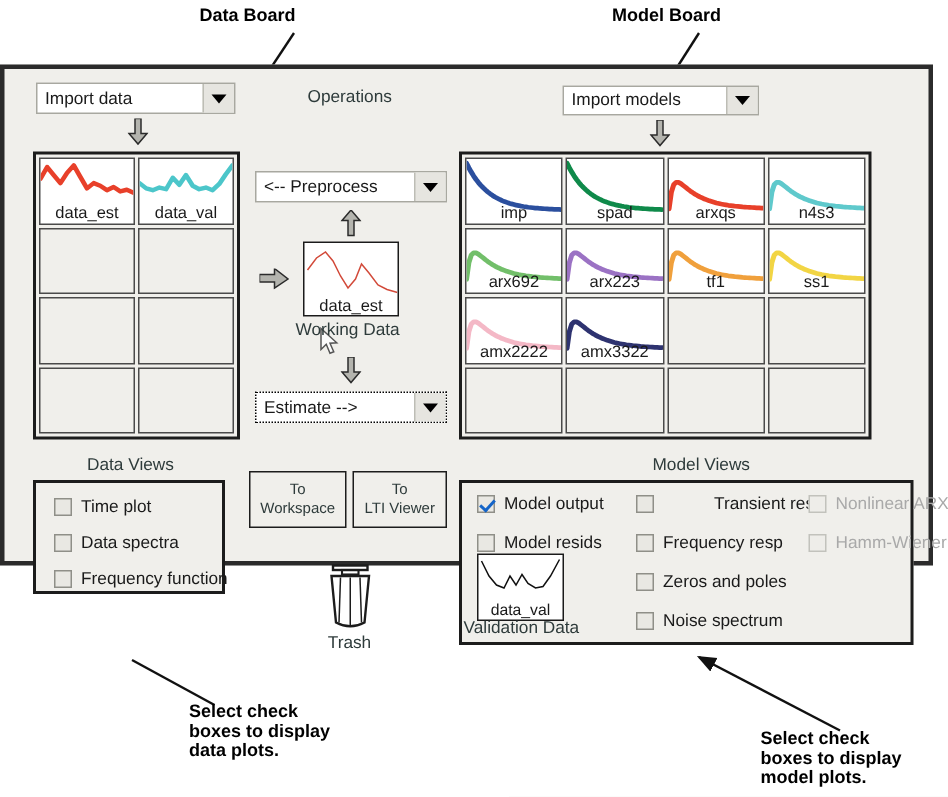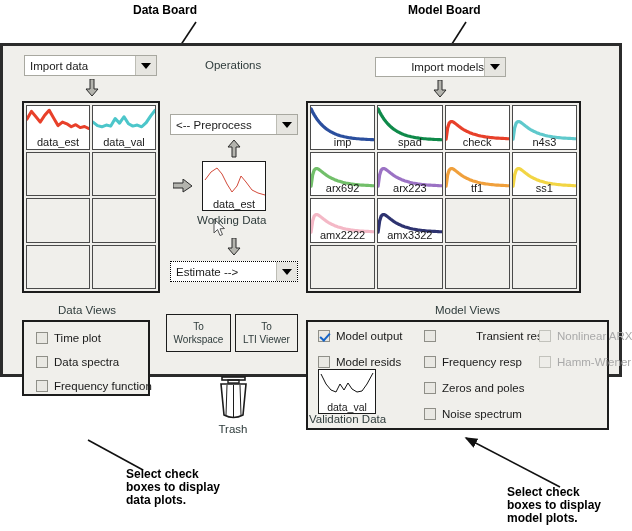--- a/index.html
+++ b/index.html
@@ -94,21 +94,21 @@
     <span class="ptxt">Import data</span>
     <span class="parrow">
         <i></i>
       </span>
   </div>
 
   <svg style="position:absolute;left:82px;top:33px;width:14px;height:18px;">
     <path d="M5,0 L9,0 L9,10 L13,10 L7,17 L1,10 L5,10 Z" fill="#b4b4ae" stroke="#2b2b2b" stroke-width="1"></path>
   </svg>
 
-  <div class="popup" style="left:372px;top:11px;width:131px;height:20px;text-align:right;">
+  <div class="popup" style="left:372px;top:11px;width:131px;height:20px;">
     <span class="ptxt">Import models</span>
     <span class="parrow">
         <i></i>
       </span>
   </div>
   <svg style="position:absolute;left:430px;top:34px;width:14px;height:18px;">
     <path d="M5,0 L9,0 L9,10 L13,10 L7,17 L1,10 L5,10 Z" fill="#b4b4ae" stroke="#2b2b2b" stroke-width="1"></path>
   </svg>
 
   <div class="board" id="data-board" style="left:19px;top:55px;width:138px;height:192px;grid-template-columns:repeat(2,1fr);grid-template-rows:repeat(4,1fr);">
@@ -142,21 +142,21 @@
       <div class="cell filled">
         <svg class="thumb" viewBox="0 0 64 46" preserveAspectRatio="none">
           <polyline points="0.0,3.0 1.6,6.4 3.2,9.4 4.8,12.2 6.4,14.7 8.0,16.9 9.6,18.9 11.2,20.7 12.8,22.3 14.4,23.8 16.0,25.1 17.6,26.3 19.2,27.4 20.8,28.3 22.4,29.2 24.0,30.0 25.6,30.7 27.2,31.3 28.8,31.9 30.4,32.4 32.0,32.8 33.6,33.3 35.2,33.6 36.8,34.0 38.4,34.3 40.0,34.5 41.6,34.8 43.2,35.0 44.8,35.2 46.4,35.4 48.0,35.5 49.6,35.7 51.2,35.8 52.8,35.9 54.4,36.0 56.0,36.1 57.6,36.2 59.2,36.3 60.8,36.4 62.4,36.4 64.0,36.5" fill="none" stroke="#0f8a4a" stroke-width="3.4" stroke-linejoin="round" stroke-linecap="round"></polyline>
         </svg>
         <div class="clabel">spad</div>
       </div>
       <div class="cell filled">
         <svg class="thumb" viewBox="0 0 64 46" preserveAspectRatio="none">
           <polyline points="0.0,36.0 1.6,23.8 3.2,18.5 4.8,16.8 6.4,16.9 8.0,17.8 9.6,19.1 11.2,20.4 12.8,21.8 14.4,23.1 16.0,24.3 17.6,25.4 19.2,26.4 20.8,27.3 22.4,28.1 24.0,28.9 25.6,29.5 27.2,30.2 28.8,30.7 30.4,31.2 32.0,31.7 33.6,32.1 35.2,32.5 36.8,32.8 38.4,33.1 40.0,33.4 41.6,33.6 43.2,33.8 44.8,34.1 46.4,34.2 48.0,34.4 49.6,34.6 51.2,34.7 52.8,34.8 54.4,34.9 56.0,35.0 57.6,35.1 59.2,35.2 60.8,35.3 62.4,35.4 64.0,35.4" fill="none" stroke="#e8402a" stroke-width="3.4" stroke-linejoin="round" stroke-linecap="round"></polyline>
         </svg>
-        <div class="clabel">check</div>
+        <div class="clabel">arxqs</div>
       </div>
       <div class="cell filled">
         <svg class="thumb" viewBox="0 0 64 46" preserveAspectRatio="none">
           <polyline points="0.0,36.0 1.6,23.8 3.2,18.5 4.8,16.8 6.4,16.9 8.0,17.8 9.6,19.1 11.2,20.4 12.8,21.8 14.4,23.1 16.0,24.3 17.6,25.4 19.2,26.4 20.8,27.3 22.4,28.1 24.0,28.9 25.6,29.5 27.2,30.2 28.8,30.7 30.4,31.2 32.0,31.7 33.6,32.1 35.2,32.5 36.8,32.8 38.4,33.1 40.0,33.4 41.6,33.6 43.2,33.8 44.8,34.1 46.4,34.2 48.0,34.4 49.6,34.6 51.2,34.7 52.8,34.8 54.4,34.9 56.0,35.0 57.6,35.1 59.2,35.2 60.8,35.3 62.4,35.4 64.0,35.4" fill="none" stroke="#5fc9cc" stroke-width="3.4" stroke-linejoin="round" stroke-linecap="round"></polyline>
         </svg>
         <div class="clabel">n4s3</div>
       </div>
       <div class="cell filled">
         <svg class="thumb" viewBox="0 0 64 46" preserveAspectRatio="none">
           <polyline points="0.0,36.0 1.6,23.8 3.2,18.5 4.8,16.8 6.4,16.9 8.0,17.8 9.6,19.1 11.2,20.4 12.8,21.8 14.4,23.1 16.0,24.3 17.6,25.4 19.2,26.4 20.8,27.3 22.4,28.1 24.0,28.9 25.6,29.5 27.2,30.2 28.8,30.7 30.4,31.2 32.0,31.7 33.6,32.1 35.2,32.5 36.8,32.8 38.4,33.1 40.0,33.4 41.6,33.6 43.2,33.8 44.8,34.1 46.4,34.2 48.0,34.4 49.6,34.6 51.2,34.7 52.8,34.8 54.4,34.9 56.0,35.0 57.6,35.1 59.2,35.2 60.8,35.3 62.4,35.4 64.0,35.4" fill="none" stroke="#72bf6a" stroke-width="3.4" stroke-linejoin="round" stroke-linecap="round"></polyline>

